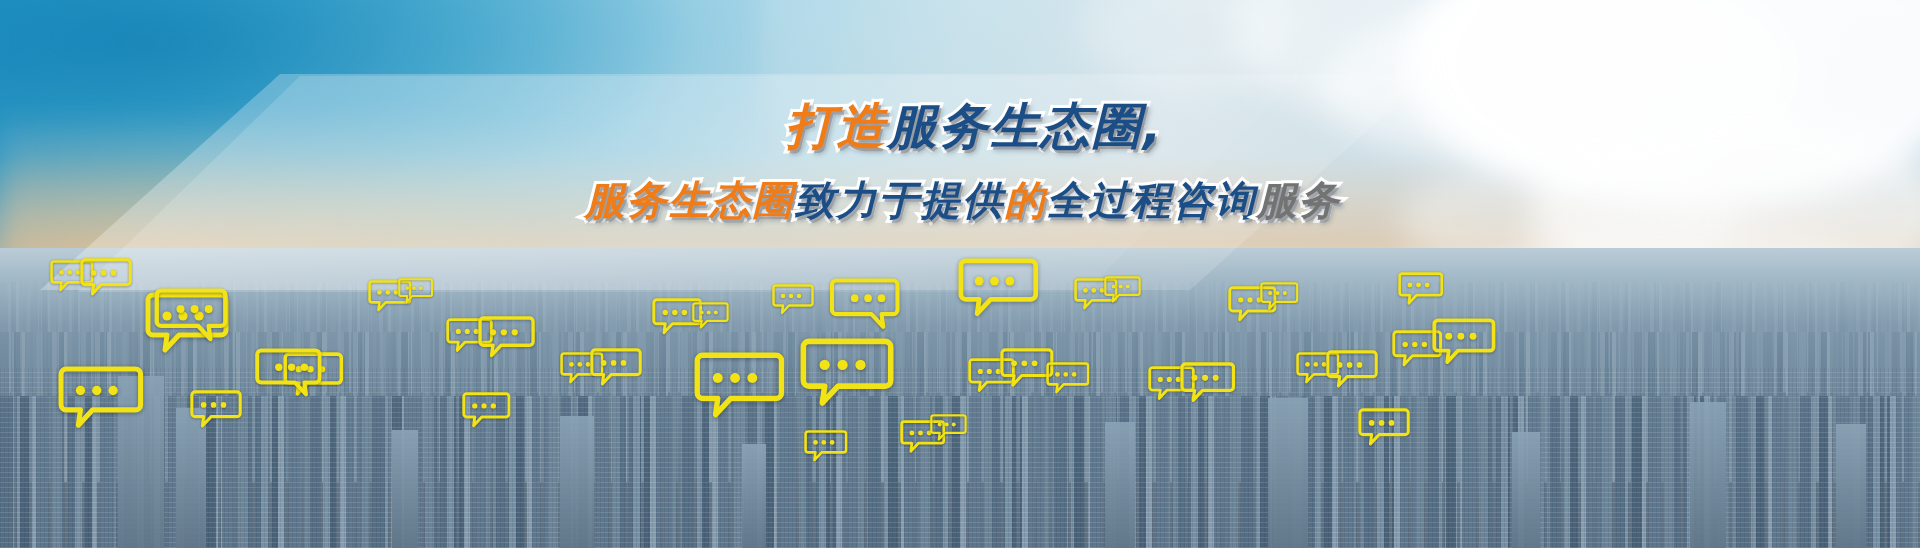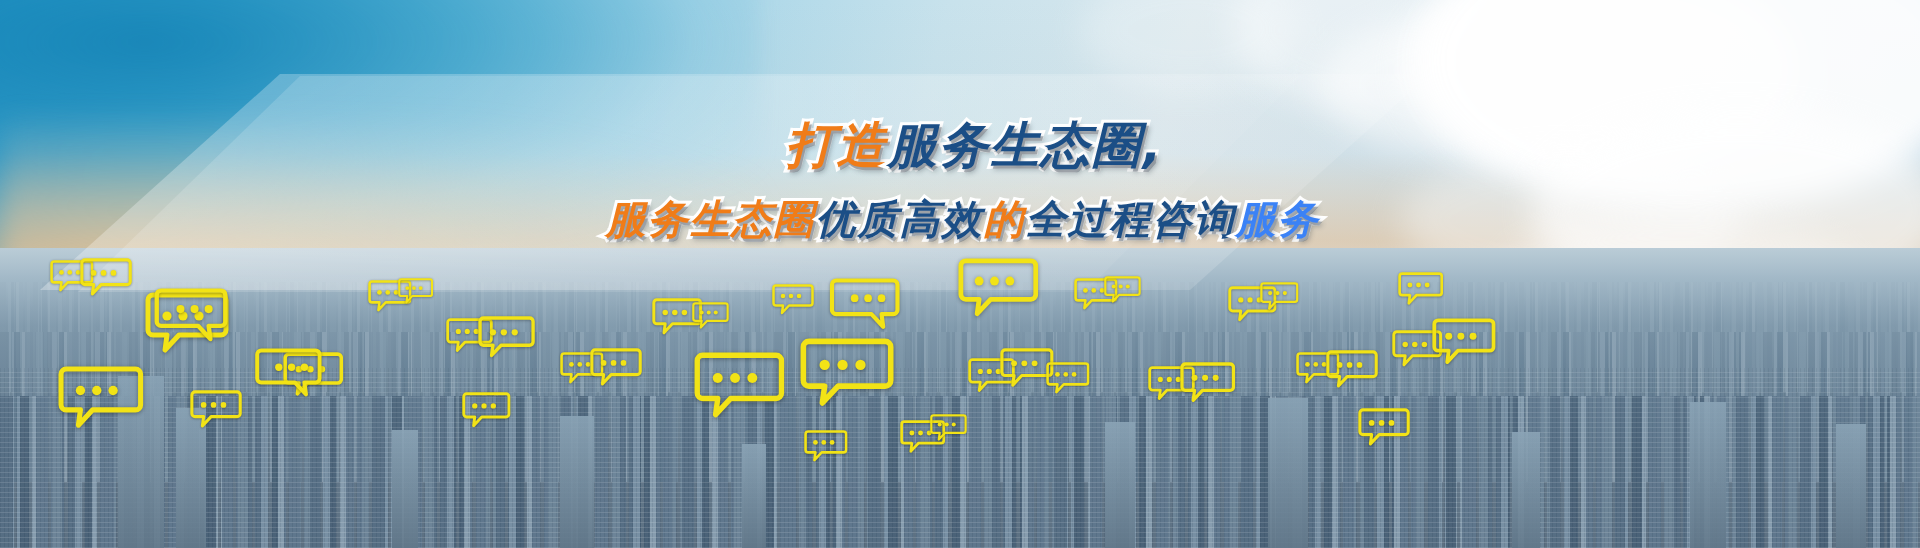--- a/index.html
+++ b/index.html
@@ -180,21 +180,21 @@
     pointer-events:none; z-index:6;
   }
 
   
   .bubbles { position:absolute; inset:0; z-index:8; pointer-events:none; }
   .bub { position:absolute; transform-origin:top left; }
   .bub svg { display:block; filter:drop-shadow(0 1px 2px rgba(0,0,0,.35)); }
 
   
   .headline {
-    position:absolute; left:0; top:115px; width:1907px;
+    position:absolute; left:0; top:96px; width:1907px;
     z-index:20; text-align:center; pointer-events:none;
     font-weight:bold; font-style:italic;
     letter-spacing:2px; white-space:nowrap;
   }
   .line { display:block; }
   .line1 { font-size:49px; line-height:62px; padding-left:42px; }
   .line2 { font-size:40px; line-height:56px; margin-top:14px; padding-left:18px; }
 
   .seg {
     display:inline-block;
@@ -568,16 +568,16 @@
           <path d="M8 3 H76 A5 5 0 0 1 81 8 V38 A5 5 0 0 1 76 43 H34 L20 58 L22 43 H8 A5 5 0 0 1 3 38 V8 A5 5 0 0 1 8 3 Z" fill="none" stroke="#f2e316" stroke-width="5" stroke-linejoin="round"></path>
           <circle cx="22" cy="24" r="4.6" fill="#f2e316"></circle>
           <circle cx="38" cy="24" r="4.6" fill="#f2e316"></circle>
           <circle cx="54" cy="24" r="4.6" fill="#f2e316"></circle>
         </svg>
       </div>
     </div>
 
   <div class="headline">
     <div class="line line1" id="headline-line-1"><span class="seg orange" style="color: rgb(240, 124, 24);">打造</span><span class="seg blue" style="color: rgb(27, 78, 134);">服务生态圈,</span></div>
-    <div class="line line2" id="headline-line-2"><span class="seg orange" style="color: rgb(240, 124, 24);">服务生态圈</span><span class="seg blue" style="color: rgb(27, 78, 134);">优质高效</span><span class="seg orange" style="color: rgb(240, 124, 24);">的</span><span class="seg blue" style="color: rgb(27, 78, 134);">全过程咨询</span><span class="seg orange" style="color: #3b82f6;">服务</span></div>
+    <div class="line line2" id="headline-line-2"><span class="seg orange" style="color: rgb(240, 124, 24);">服务生态圈</span><span class="seg blue" style="color: rgb(27, 78, 134);">致力于提供</span><span class="seg orange" style="color: rgb(240, 124, 24);">的</span><span class="seg blue" style="color: rgb(27, 78, 134);">全过程咨询</span><span class="seg orange" style="color: #737373;">服务</span></div>
   </div>
 
 </div>
 
 </body></html>

